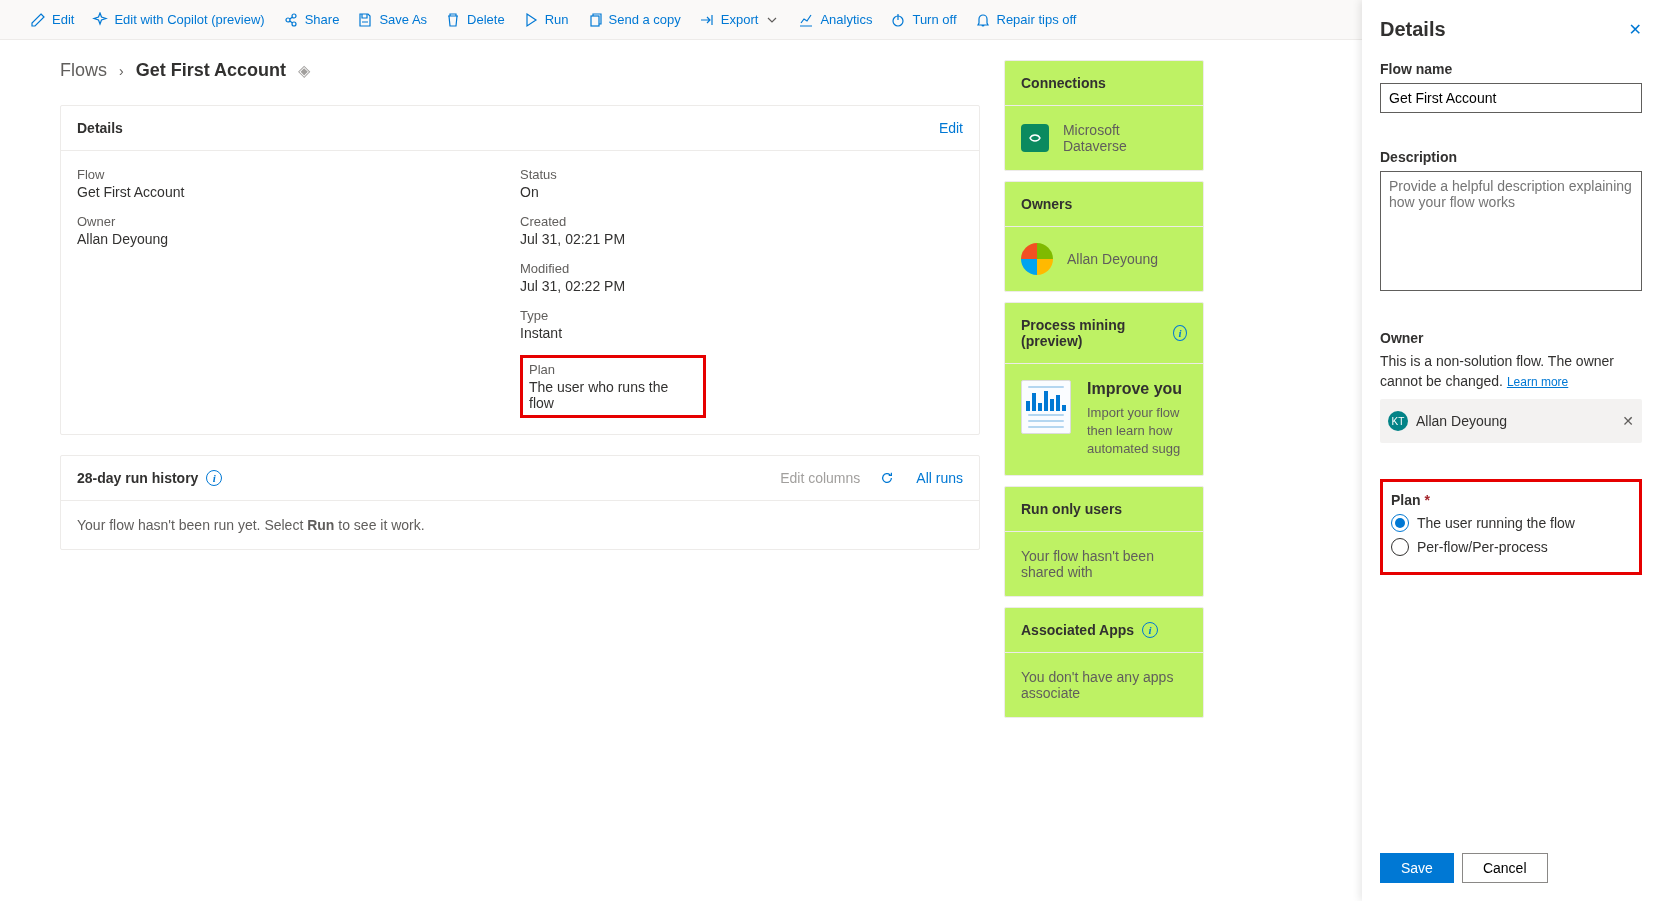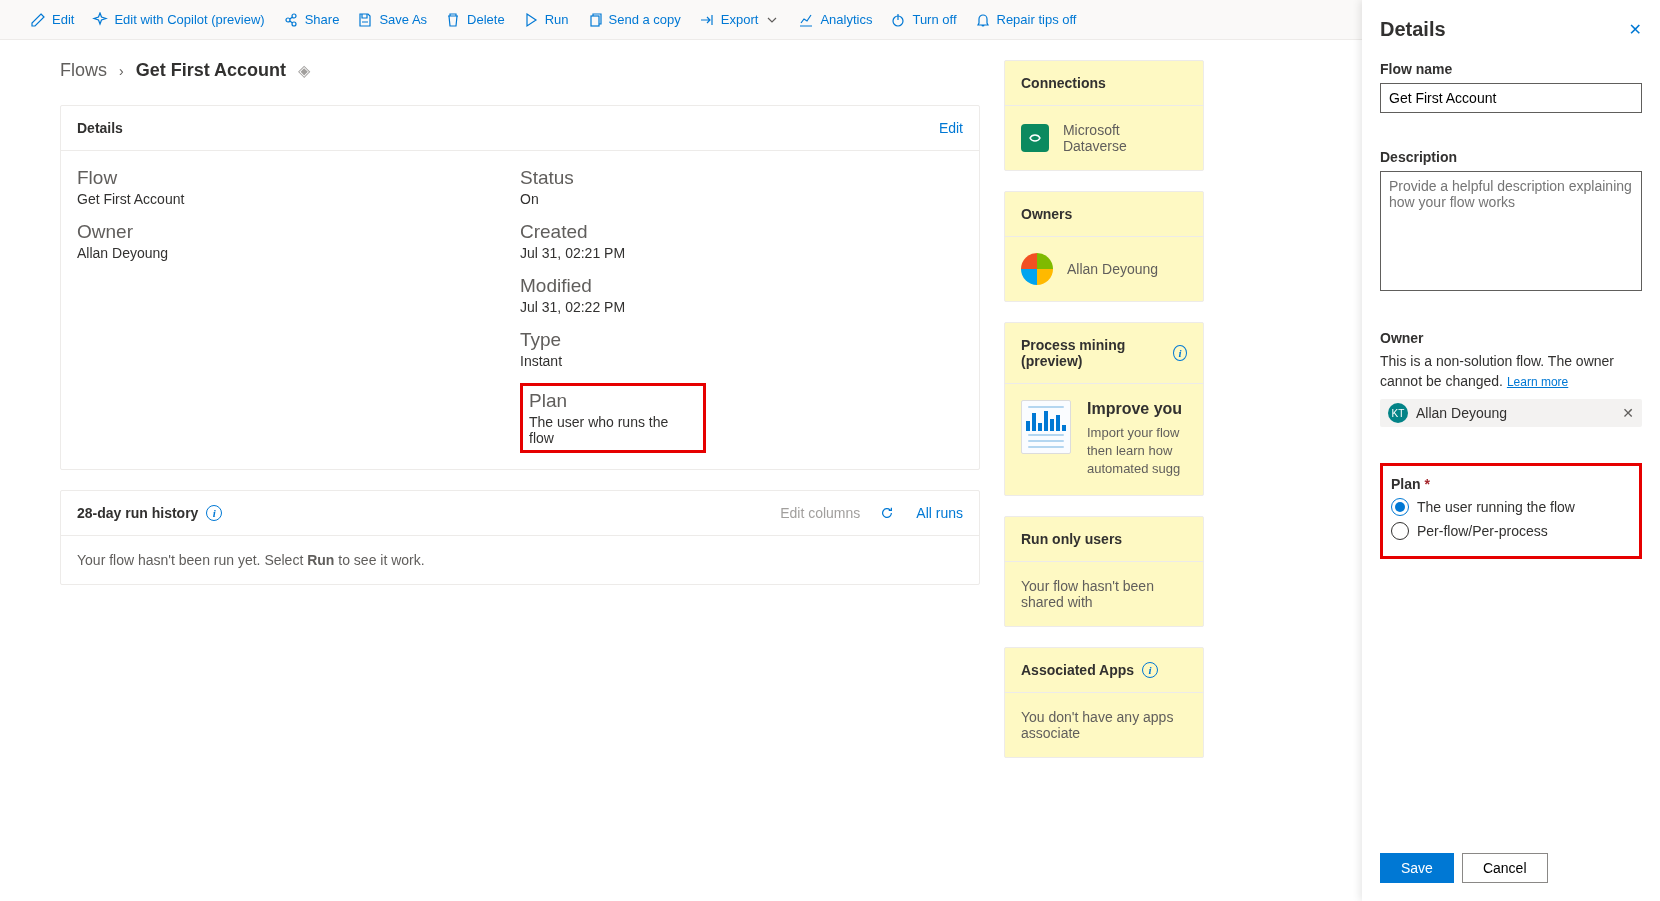--- a/index.html
+++ b/index.html
@@ -21,34 +21,34 @@
 
 .card { border: 1px solid #edebe9; border-radius: 2px; margin-bottom: 20px; background: #fff; }
 .card-hd { display: flex; justify-content: space-between; align-items: center; padding: 14px 16px; border-bottom: 1px solid #edebe9; font-size: 14px; color: #323130; font-weight: 600; }
 .card-hd .edit-link { color: #0078d4; font-weight: 400; font-size: 14px; cursor: pointer; }
 .card-bd { padding: 16px; font-size: 14px; color: #605e5c; }
 
 .details-grid { display: flex; }
 .details-left { flex: 1; }
 .details-right { flex: 1; }
 .kv { margin-bottom: 14px; }
-.kv .k { color: #605e5c; font-size: 19px; margin-bottom: 2px; }
+.kv .k { color: #605e5c; font-size: 13px; margin-bottom: 2px; }
 .kv .v { color: #323130; font-size: 14px; }
 
 .red-box { border: 3px solid #e60000; padding: 4px 6px; display: inline-block; width: 186px; }
 
 .runhist-hd { display: flex; align-items: center; justify-content: space-between; padding: 14px 16px; border-bottom: 1px solid #edebe9; }
 .runhist-hd .ttl { font-weight: 600; display: flex; align-items: center; gap: 8px; }
 .runhist-hd .right { display: flex; align-items: center; gap: 20px; font-size: 14px; }
 .runhist-hd .editcols { color: #a19f9d; }
 .runhist-hd .allruns { color: #0078d4; display: flex; align-items: center; gap: 22px; cursor: pointer; }
 
 .info-ico { display: inline-flex; width: 16px; height: 16px; border: 1px solid #0078d4; border-radius: 50%; color: #0078d4; font-size: 11px; align-items: center; justify-content: center; font-style: italic; font-family: serif; }
 
-.side-card { border: 1px solid #edebe9; border-radius: 2px; margin-bottom: 20px; background: #fef9c3; }
+.side-card { border: 1px solid #edebe9; border-radius: 2px; margin-bottom: 10px; background: #bef264; }
 .side-card .hd { padding: 14px 16px; font-weight: 600; font-size: 14px; border-bottom: 1px solid #edebe9; display: flex; align-items: center; gap: 8px; }
 .side-card .bd { padding: 16px; font-size: 14px; color: #605e5c; }
 .conn-row { display: flex; align-items: center; gap: 14px; }
 .conn-ico { width: 28px; height: 28px; background: #0b8a5f; border-radius: 4px; display: flex; align-items: center; justify-content: center; color: #fff; }
 .owner-row { display: flex; align-items: center; gap: 14px; }
 .owner-ico { width: 32px; height: 32px; border-radius: 50%; overflow: hidden; }
 .pm-row { display: flex; gap: 16px; align-items: flex-start; }
 .pm-img { width: 80px; height: 54px; border: 1px solid #dcdcdc; background: #fafcff; display: flex; flex-direction: column; gap: 2px; padding: 4px; border-radius:2px;}
 .pm-img .bar-row { display:flex; gap:2px; align-items:flex-end; height:22px; justify-content:center;}
 .pm-img .bar { width:4px; background:#0078d4; }
@@ -59,21 +59,21 @@
 .panel { position: fixed; top: 0; right: 0; width: 298px; height: 100%; background: #fff; box-shadow: -2px 0 8px rgba(0,0,0,.1); padding: 18px; display: flex; flex-direction: column; }
 .panel-hd { display: flex; justify-content: space-between; align-items: center; margin-bottom: 20px; }
 .panel-hd .t { font-size: 20px; font-weight: 600; }
 .panel-hd .x { color: #0078d4; font-size: 16px; cursor: pointer; }
 .fld { margin-bottom: 36px; }
 .fld label { display: block; font-size: 14px; font-weight: 600; margin-bottom: 6px; }
 .fld input[type=text] { width: 100%; border: 1px solid #605e5c; padding: 6px 8px; font-size: 14px; }
 .fld textarea { width: 100%; border: 1px solid #605e5c; padding: 6px 8px; font-size: 14px; height: 120px; resize: none; font-family: inherit; }
 .fld .note { font-size: 14px; color: #323130; line-height: 1.4; }
 .fld .note a { color: #0078d4; font-size: 12px; text-decoration: underline; }
-.chip { display: inline-flex; align-items: center; gap: 8px; background: #f3f2f1; padding: 4px 8px; border-radius: 2px; font-size: 14px; width: 100%; }
+.chip { display: inline-flex; align-items: center; gap: 8px; background: #f3f2f1; padding: 12px 8px; border-radius: 2px; font-size: 14px; width: 100%; }
 .chip .av { width: 20px; height: 20px; border-radius: 50%; background: #038387; color: #fff; font-size: 10px; display: flex; align-items: center; justify-content: center; }
 .chip .rm { margin-left: auto; color: #605e5c; cursor: pointer; }
 .plan-box { border: 3px solid #e60000; padding: 10px 8px 10px 4px; }
 .radio-row { display: flex; align-items: center; gap: 8px; margin: 6px 0; font-size: 14px; }
 .radio { width: 18px; height: 18px; border: 1px solid #323130; border-radius: 50%; display: inline-flex; align-items: center; justify-content: center; }
 .radio.sel { border-color: #0078d4; }
 .radio.sel::after { content: ""; width: 10px; height: 10px; background: #0078d4; border-radius: 50%; }
 .panel-ft { margin-top: auto; display: flex; gap: 8px; padding-top: 12px; }
 .btn { padding: 6px 20px; font-size: 14px; border: 1px solid #8a8886; background: #fff; cursor: pointer; }
 .btn.primary { background: #0078d4; color: #fff; border-color: #0078d4; }

